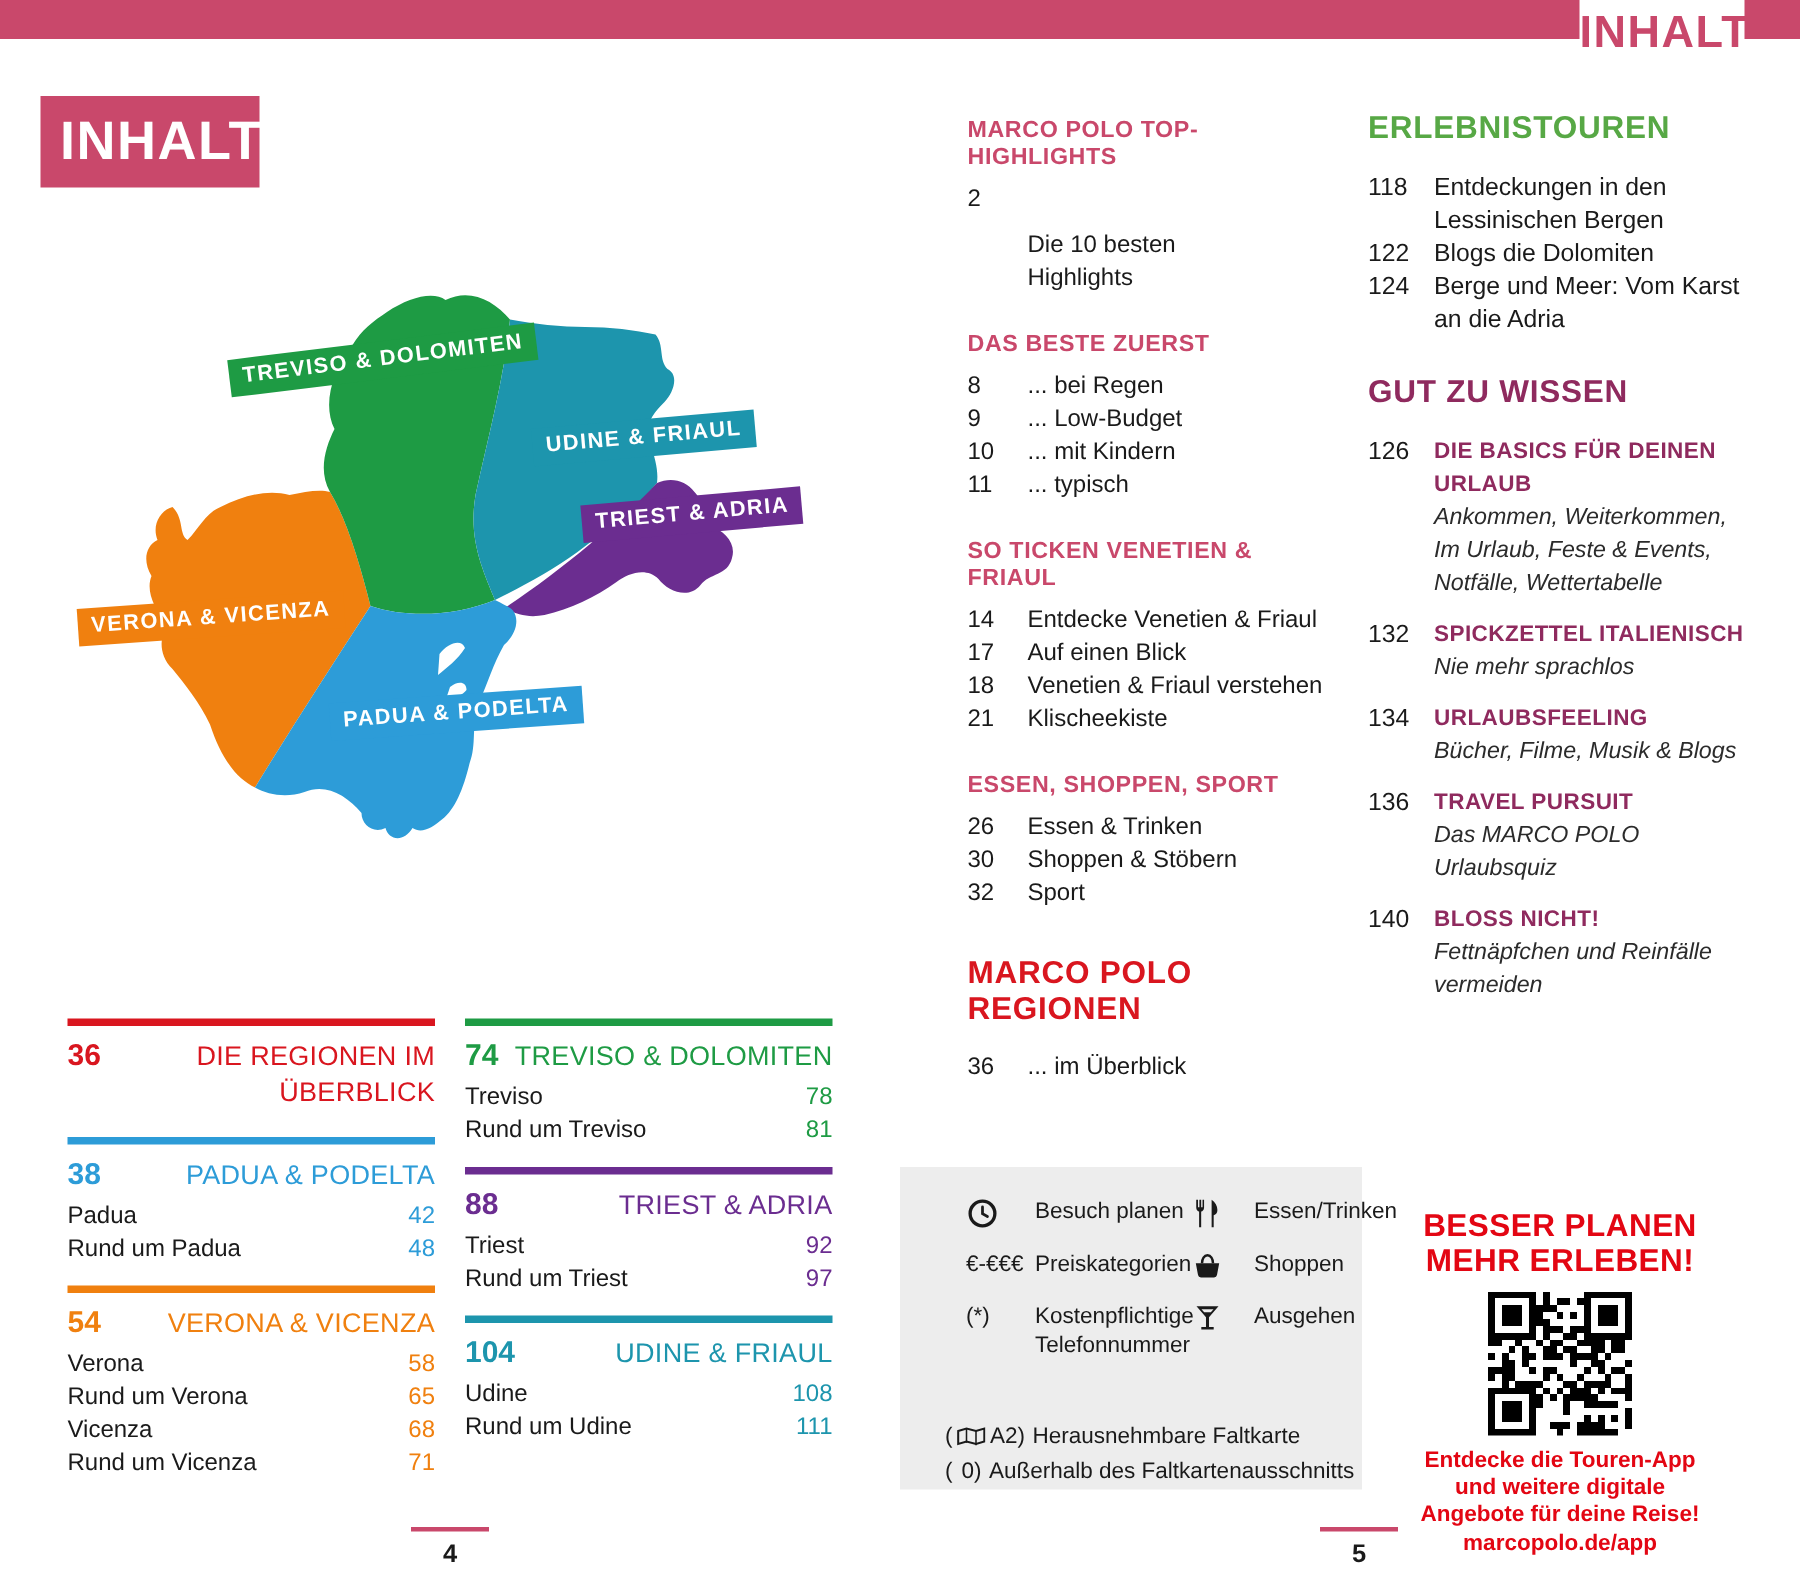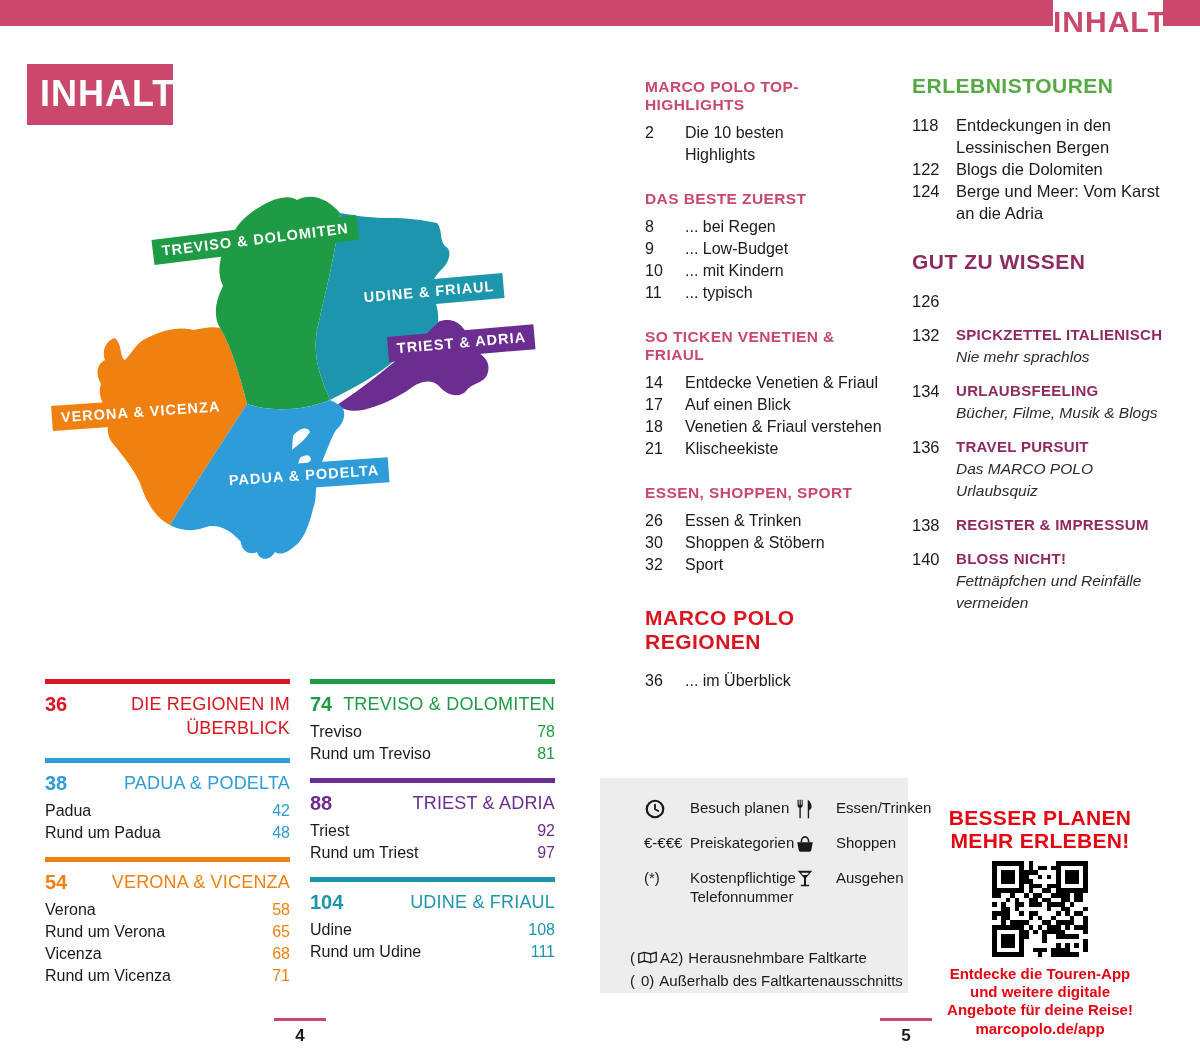--- a/index.html
+++ b/index.html
@@ -40,21 +40,21 @@
   .r-verona{left:7px;top:228px;transform:rotate(-4deg);}
   .r-padua{left:175px;top:291px;transform:rotate(-4deg);}
 
   
   .col-middle{position:absolute;left:645px;top:78px;width:248px;}
   .sec{margin-bottom:24px;}
   .sec-h{margin:0 0 8px 0;font-size:15.5px;font-weight:700;letter-spacing:.4px;}
   .trow{display:flex;font-size:16px;line-height:22px;}
   .tnum{width:40px;flex:none;}
   .tlbl{flex:1;}
-  .tlbl.narrow{max-width:130px;}
+  .tlbl.narrow{max-width:130px;margin-top:31px;}
   .sec-regionen{margin-top:30px;}
   .sec-regionen .sec-h{font-size:21px;letter-spacing:.5px;margin-bottom:16px;}
 
   
   .col-right{position:absolute;left:912px;top:74px;width:256px;}
   .rtitle{margin:0 0 16px 0;font-size:21px;font-weight:700;letter-spacing:.5px;}
   .rrow{display:flex;font-size:16.5px;line-height:22px;}
   .rnum{width:44px;flex:none;}
   .rlbl{flex:1;}
   .gzw{margin-top:26px;}
@@ -214,39 +214,37 @@
       </div>
     <div class="rrow">
         <span class="rnum">124</span>
         <span class="rlbl">Berge und Meer: Vom Karst an die Adria</span>
       </div>
 
     <div class="gzw">
       <h3 class="rtitle c-berry">GUT ZU WISSEN</h3>
       <div class="gzw-entry">
         <span class="rnum">126</span>
+        <span class="gzw-body"><span class="gzw-t c-berry">DIE BASICS FÜR DEINEN URLAUB</span><br>
+        <span class="gzw-s">Ankommen, Weiterkommen, Im Urlaub, Feste &amp; Events, Notfälle, Wettertabelle</span></span>
       </div>
       <div class="gzw-entry">
         <span class="rnum">132</span>
         <span class="gzw-body"><span class="gzw-t c-berry">SPICKZETTEL ITALIENISCH</span><br>
         <span class="gzw-s">Nie mehr sprachlos</span></span>
       </div>
       <div class="gzw-entry">
         <span class="rnum">134</span>
         <span class="gzw-body"><span class="gzw-t c-berry">URLAUBSFEELING</span><br>
         <span class="gzw-s">Bücher, Filme, Musik &amp; Blogs</span></span>
       </div>
       <div class="gzw-entry">
         <span class="rnum">136</span>
         <span class="gzw-body"><span class="gzw-t c-berry">TRAVEL PURSUIT</span><br>
         <span class="gzw-s">Das MARCO POLO Urlaubsquiz</span></span>
-      </div>
-      <div class="gzw-entry">
-        <span class="rnum">138</span>
-        <span class="gzw-body"><span class="gzw-t c-berry">REGISTER &amp; IMPRESSUM</span></span>
       </div>
       <div class="gzw-entry">
         <span class="rnum">140</span>
         <span class="gzw-body"><span class="gzw-t c-berry">BLOSS NICHT!</span><br>
         <span class="gzw-s">Fettnäpfchen und Reinfälle vermeiden</span></span>
       </div>
     </div>
   </div>
 
   <div class="index-col icol1">

